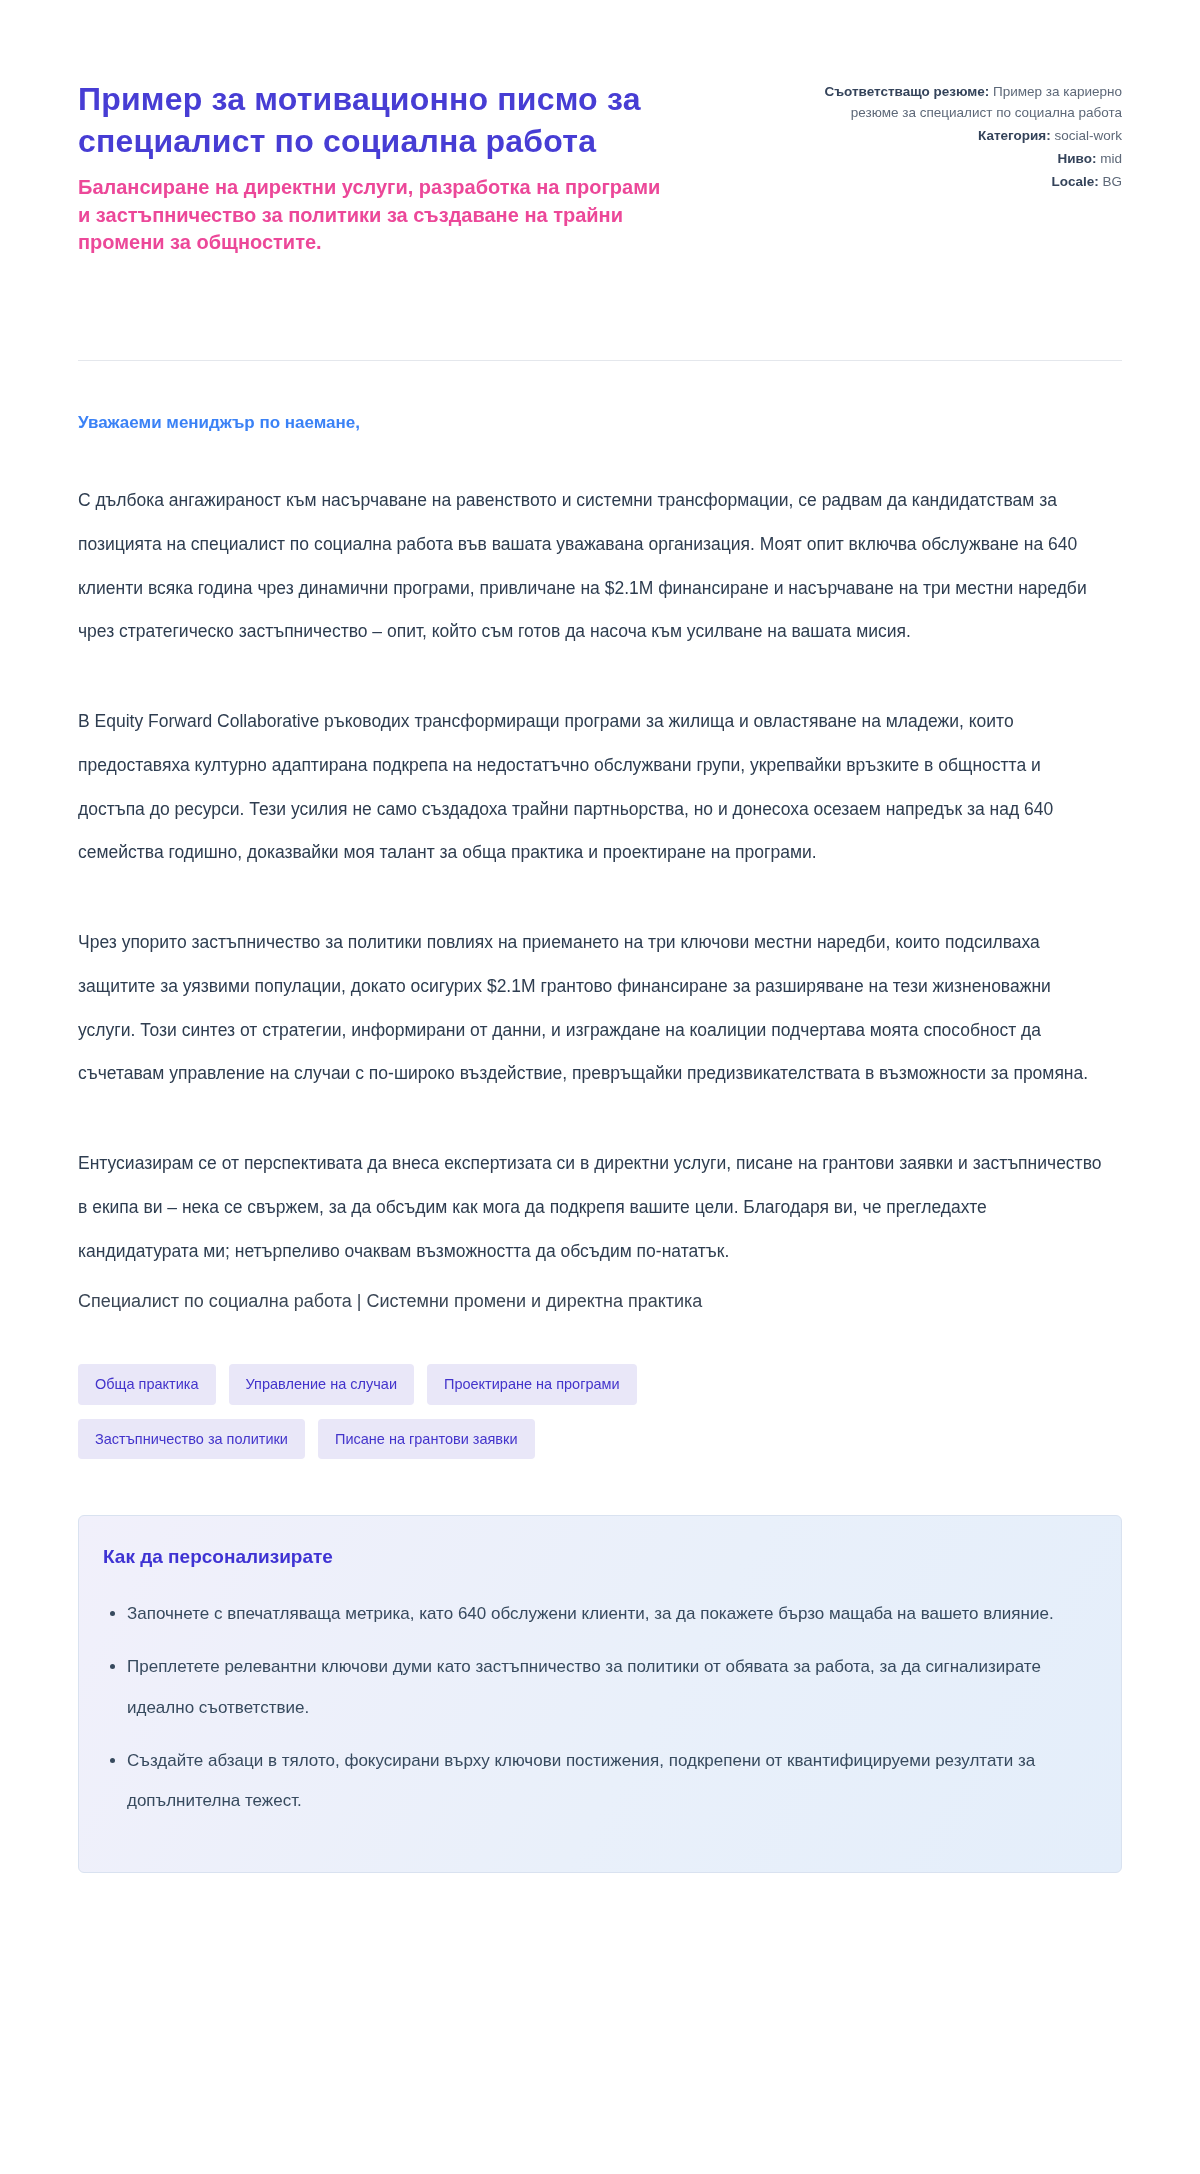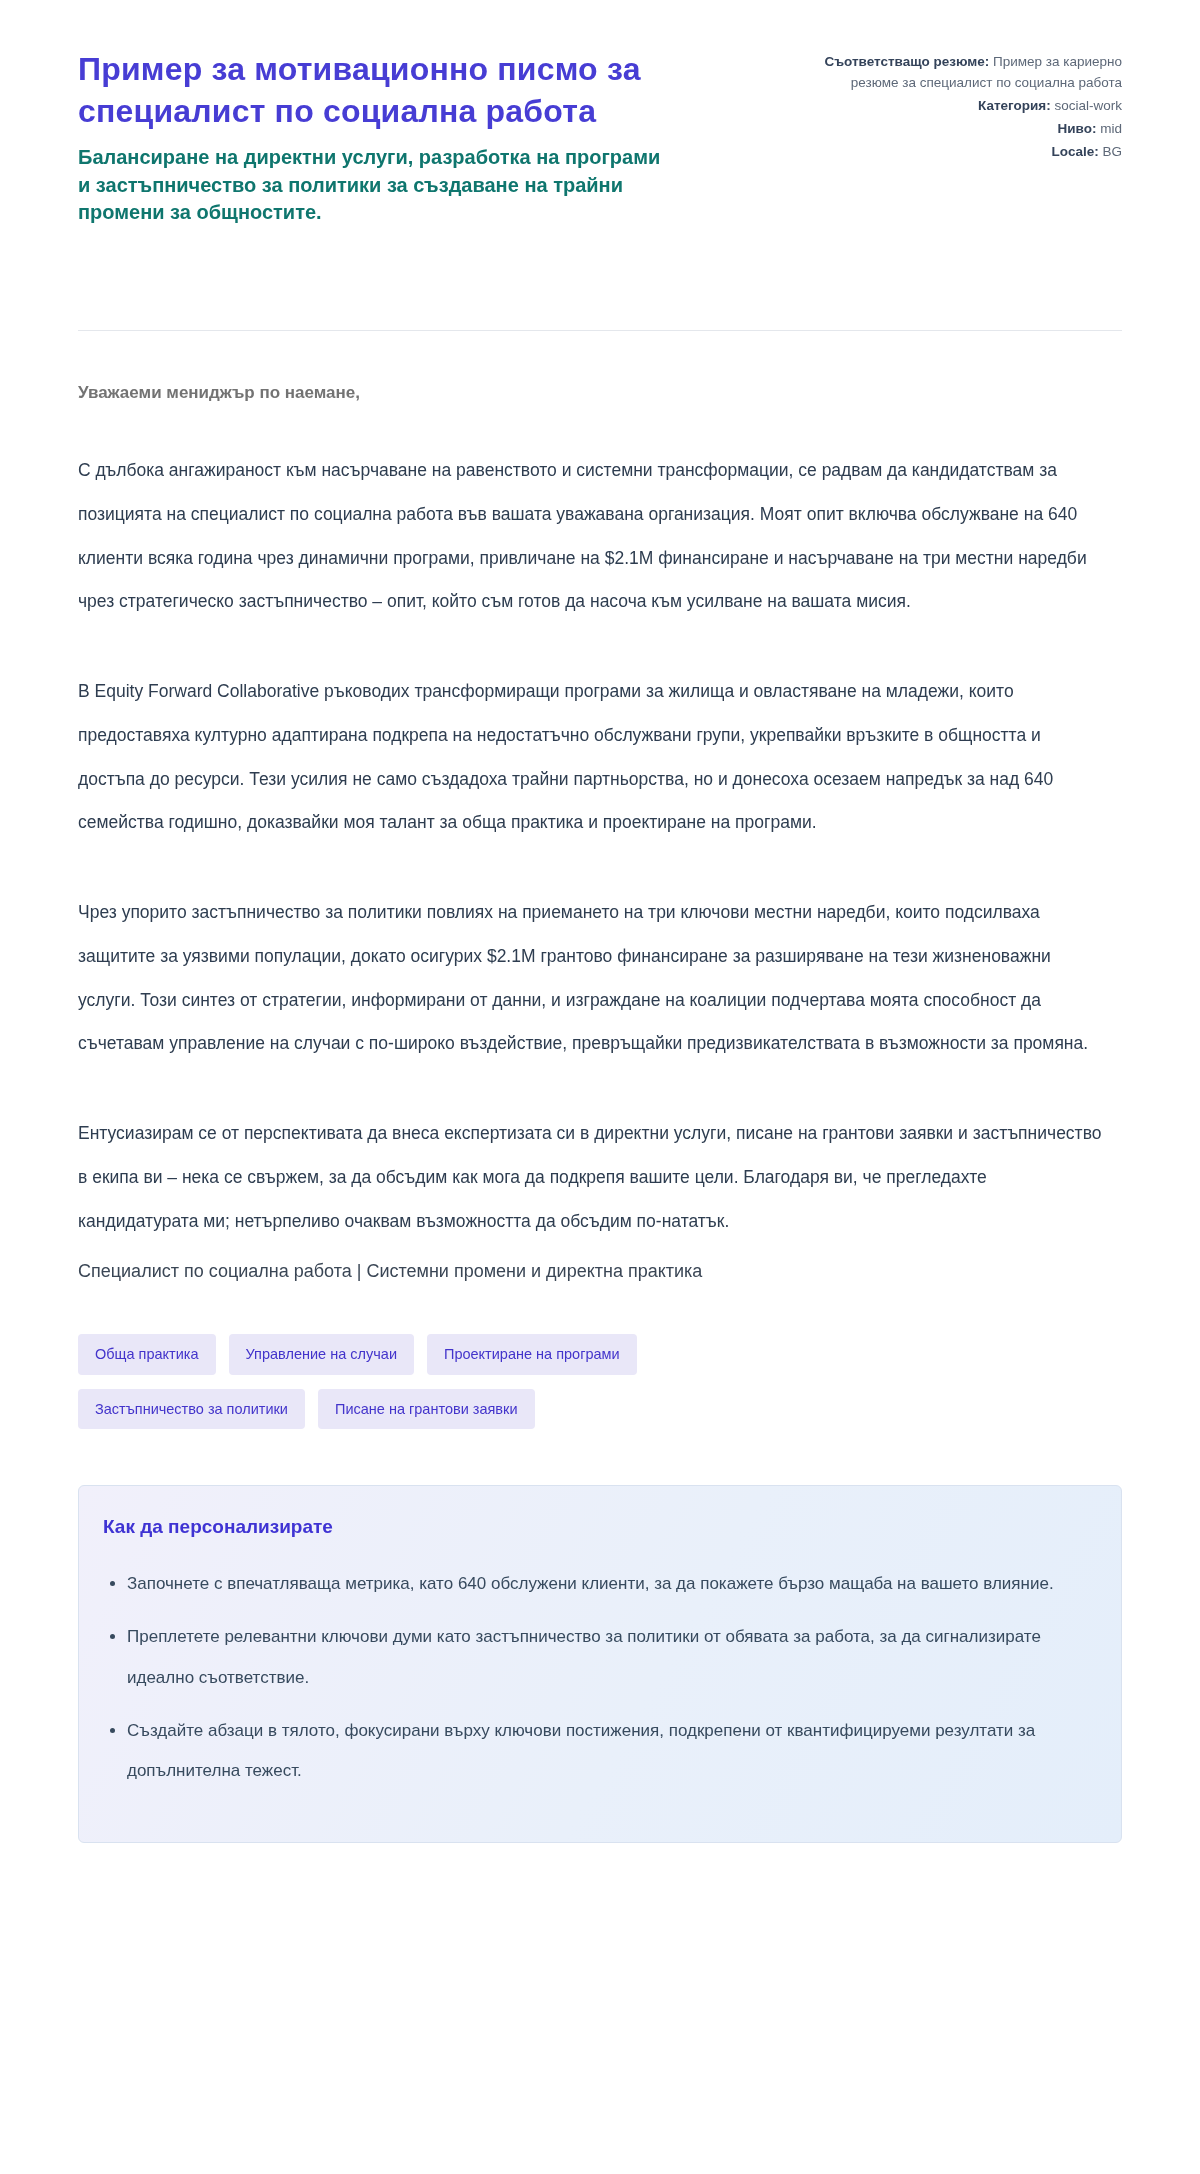--- a/index.html
+++ b/index.html
@@ -10,36 +10,36 @@
     width: 1200px;
   }
   .page {
     width: 1200px;
     min-height: 2174px;
     background: #ffffff;
     padding: 48px 78px 60px 78px;
   }
 
   
-  .header { display: flex; justify-content: space-between; align-items: flex-start; gap: 60px; }
+  .header { display: flex; justify-content: space-between; align-items: flex-start; gap: 60px; margin-top: 30px; }
   .title-block { width: 600px; }
   .page-title {
     margin: 0 0 12px 0;
     font-size: 32px;
     line-height: 1.32;
     font-weight: bold;
     color: #473dd4;
     letter-spacing: 0.2px;
   }
   .page-subtitle {
     margin: 0;
     font-size: 20px;
     line-height: 1.36;
     font-weight: bold;
-    color: #0f766e;
+    color: #ec4899;
   }
   .meta-block {
     width: 330px;
     padding-top: 4px;
     text-align: right;
     font-size: 13.5px;
     line-height: 1.55;
     color: #5d6878;
   }
   .meta-row { margin-bottom: 2px; }
@@ -50,21 +50,21 @@
     border: none;
     border-top: 1px solid #e4e7ec;
     margin: 104px 0 0 0;
   }
 
   
   .greeting {
     margin: 52px 0 0 0;
     font-size: 17px;
     font-weight: bold;
-    color: #737373;
+    color: #3b82f6;
   }
   .para {
     margin: 46px 16px 0 0;
     font-size: 17.5px;
     line-height: 2.5;
     color: #2e3d50;
     max-width: 1044px;
   }
 
   

